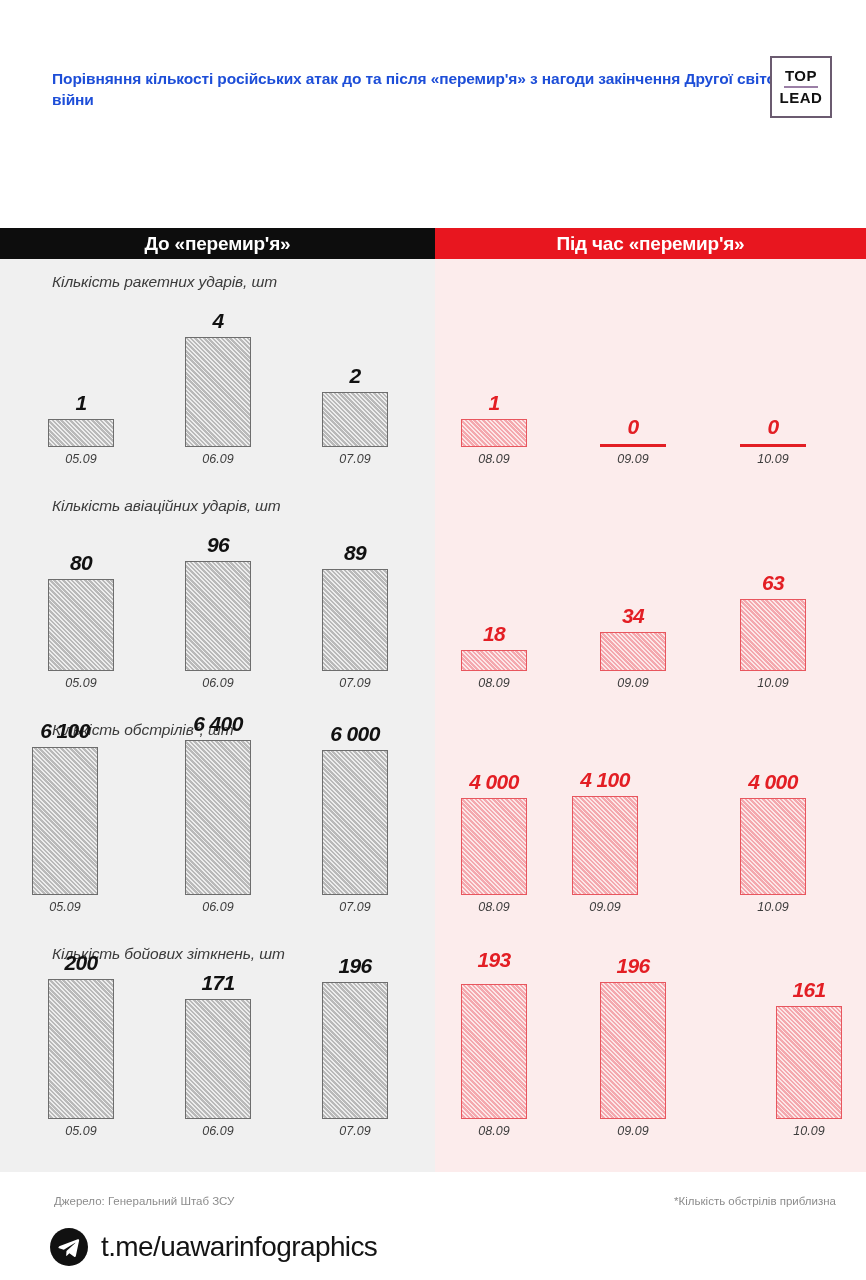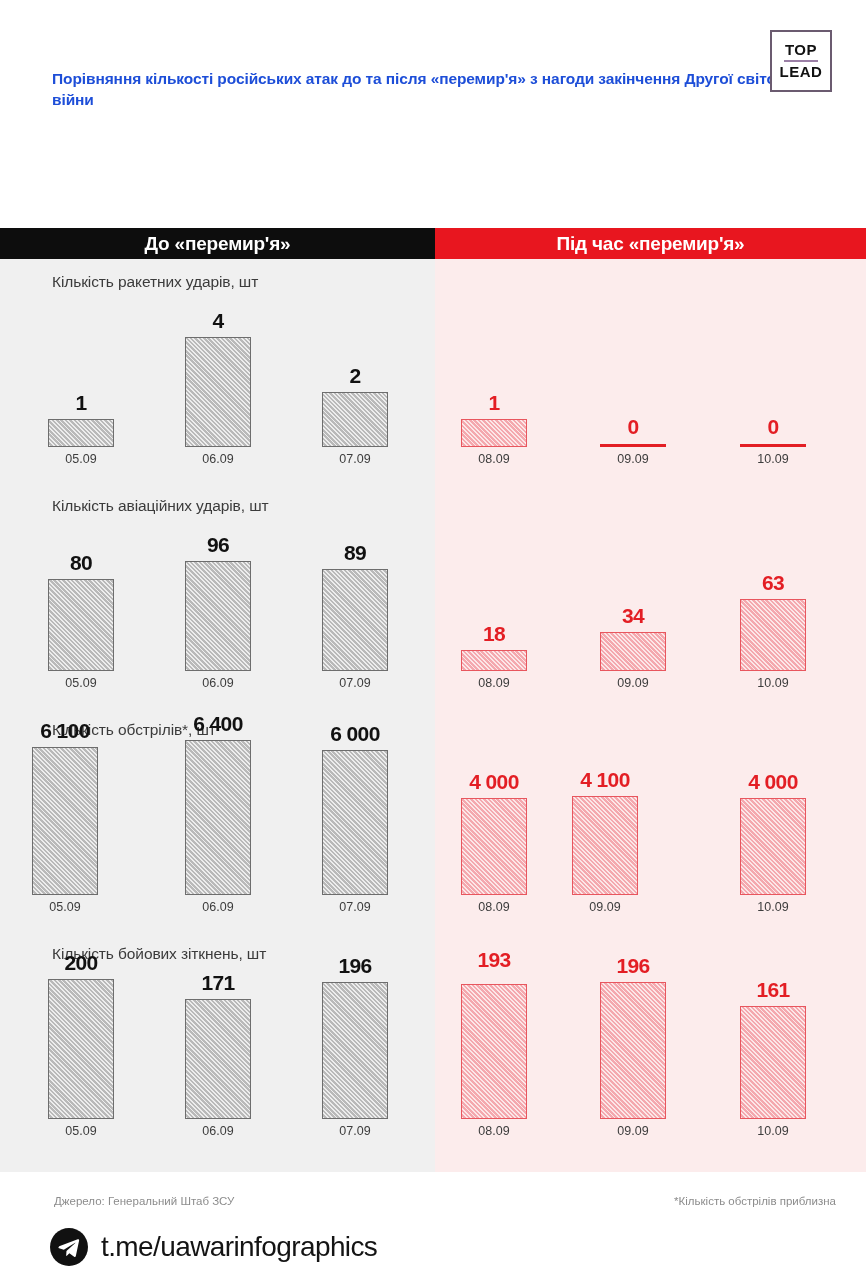--- a/index.html
+++ b/index.html
@@ -11,21 +11,21 @@
     overflow:hidden;
   }
 
   
   .header { position:relative; padding:40px 52px 0 52px; height:228px; }
   .title-block { width:700px; }
   .title-line { font-weight:bold; letter-spacing:-0.5px; line-height:0.98; }
   .title-1 { font-size:41px; color:#e31e24; font-stretch:condensed; }
   .title-2 { font-size:44px; color:#111111; margin-top:3px; }
   .logo-box {
-    position:absolute; right:34px; top:30px;
+    position:absolute; right:34px; top:56px;
     width:62px; height:62px; border:2px solid #6b5b70;
     display:flex; flex-direction:column; align-items:center; justify-content:center;
     background:#ffffff;
   }
   .logo-box .lg-t { font-size:15px; font-weight:bold; color:#111; letter-spacing:0.5px; line-height:1.05; }
   .logo-rule { width:34px; height:2px; background:#9b7fa6; margin:2px 0; }
   .subtitle {
     margin-top:28px; font-size:15.5px; font-weight:bold; color:#1d4ed8;
     line-height:1.38; letter-spacing:-0.1px;
   }
@@ -33,21 +33,21 @@
   
   .bar-head { display:flex; height:31px; width:866px; }
   .bar-left { width:435px; background:#0d0d0d; color:#ffffff; }
   .bar-right { width:431px; background:#e8161f; color:#ffffff; }
   .bar-left, .bar-right {
     display:flex; align-items:center; justify-content:center;
     font-size:19px; font-weight:bold; letter-spacing:-0.2px;
   }
 
   
-  .board { position:relative; width:748px; height:913px; }
+  .board { position:relative; width:748px; height:913px;font-style:italic; }
   .col-bg-left { position:absolute; left:0; top:0; width:435px; height:913px; background:#f0f0f0; }
   .col-bg-right { position:absolute; left:435px; top:0; width:431px; height:913px; background:#fcecec; }
 
   .sections { position:relative; }
   .section { position:relative; height:224px; }
   .section-title {
     position:absolute; left:52px; top:14px;
     font-size:15.5px; color:#3b3b3b; letter-spacing:-0.1px;
   }
 
@@ -299,21 +299,21 @@
             </div>
           </div>
           <div class="bar-slot red" style="left: 600px;">
             <div class="bar-col" style="height: 140px;">
               <div class="bar-rect" style="height: 137px;"></div>
               <div class="bar-value" style="bottom: 141px;">196</div>
               <div class="bar-date">09.09</div>
             </div>
           </div>
           <div class="bar-slot red" style="left: 740px;">
-            <div class="bar-col" style="height: 140px;">
+            <div class="bar-col" style="height: 140px; margin-left: 36px;">
               <div class="bar-rect" style="height: 113px;"></div>
               <div class="bar-value" style="bottom: 117px;">161</div>
               <div class="bar-date">10.09</div>
             </div>
           </div>
         </div>
       </div>
     </div>
 </div>
 

